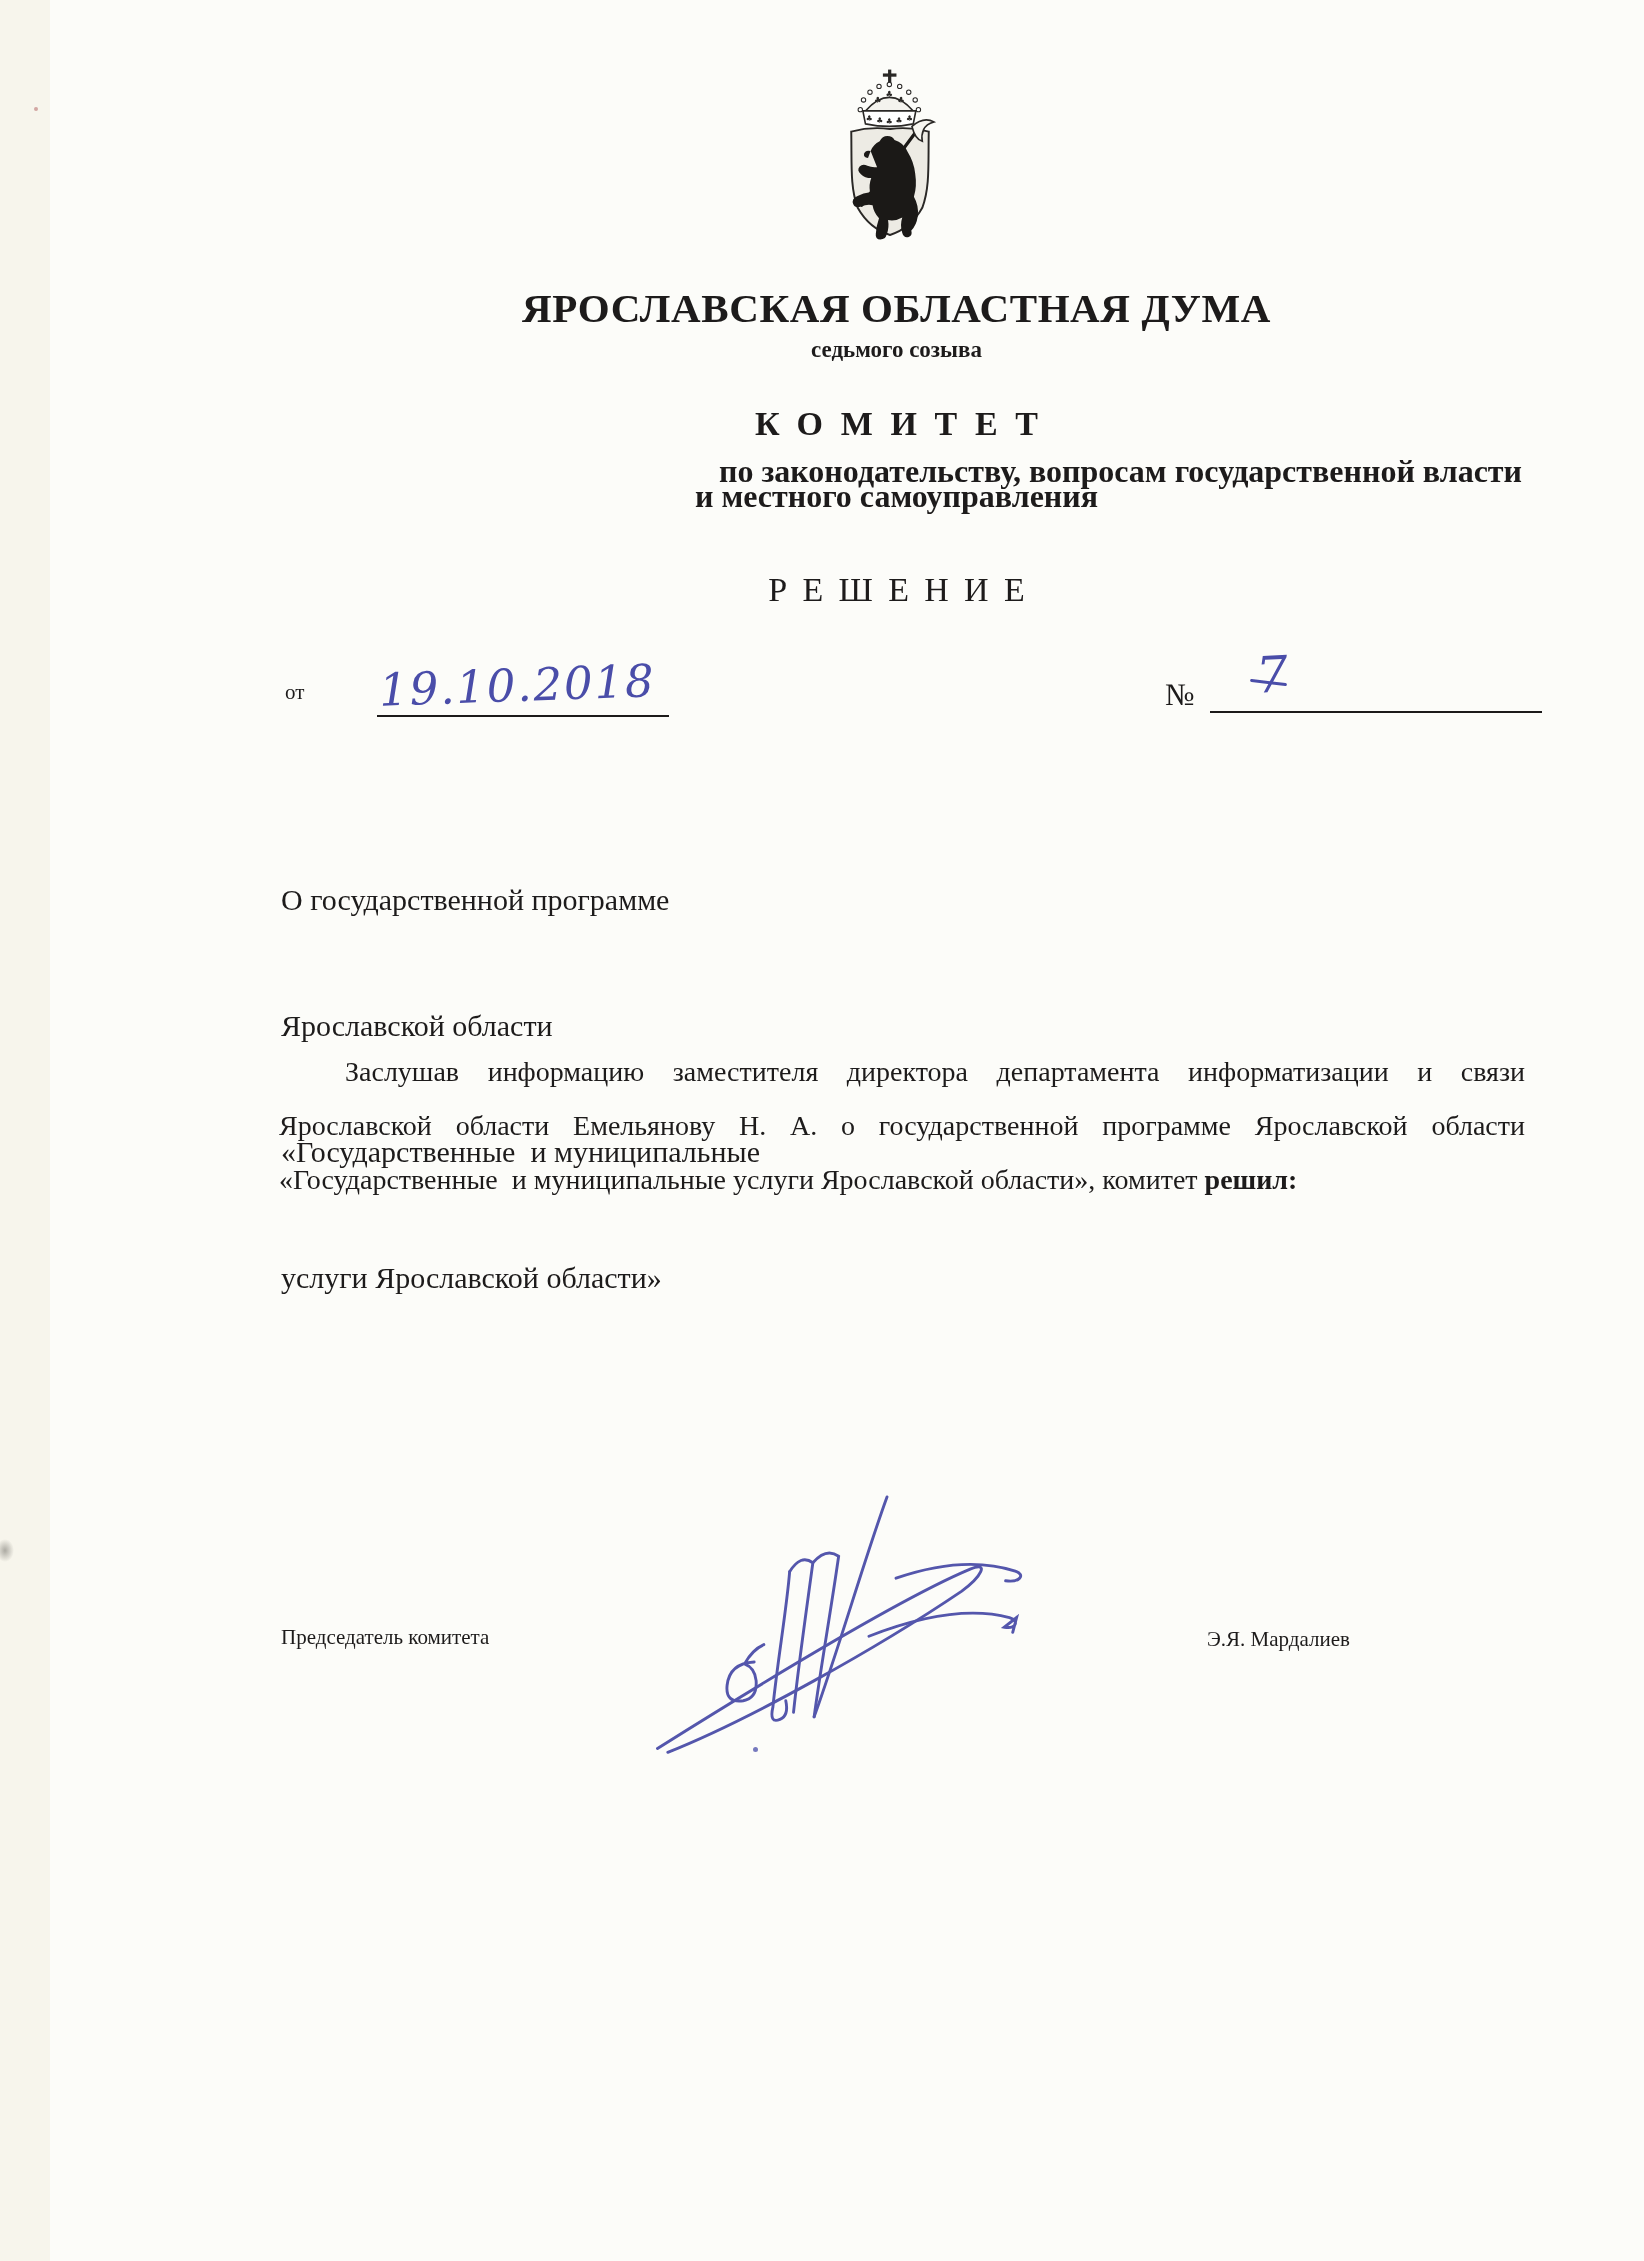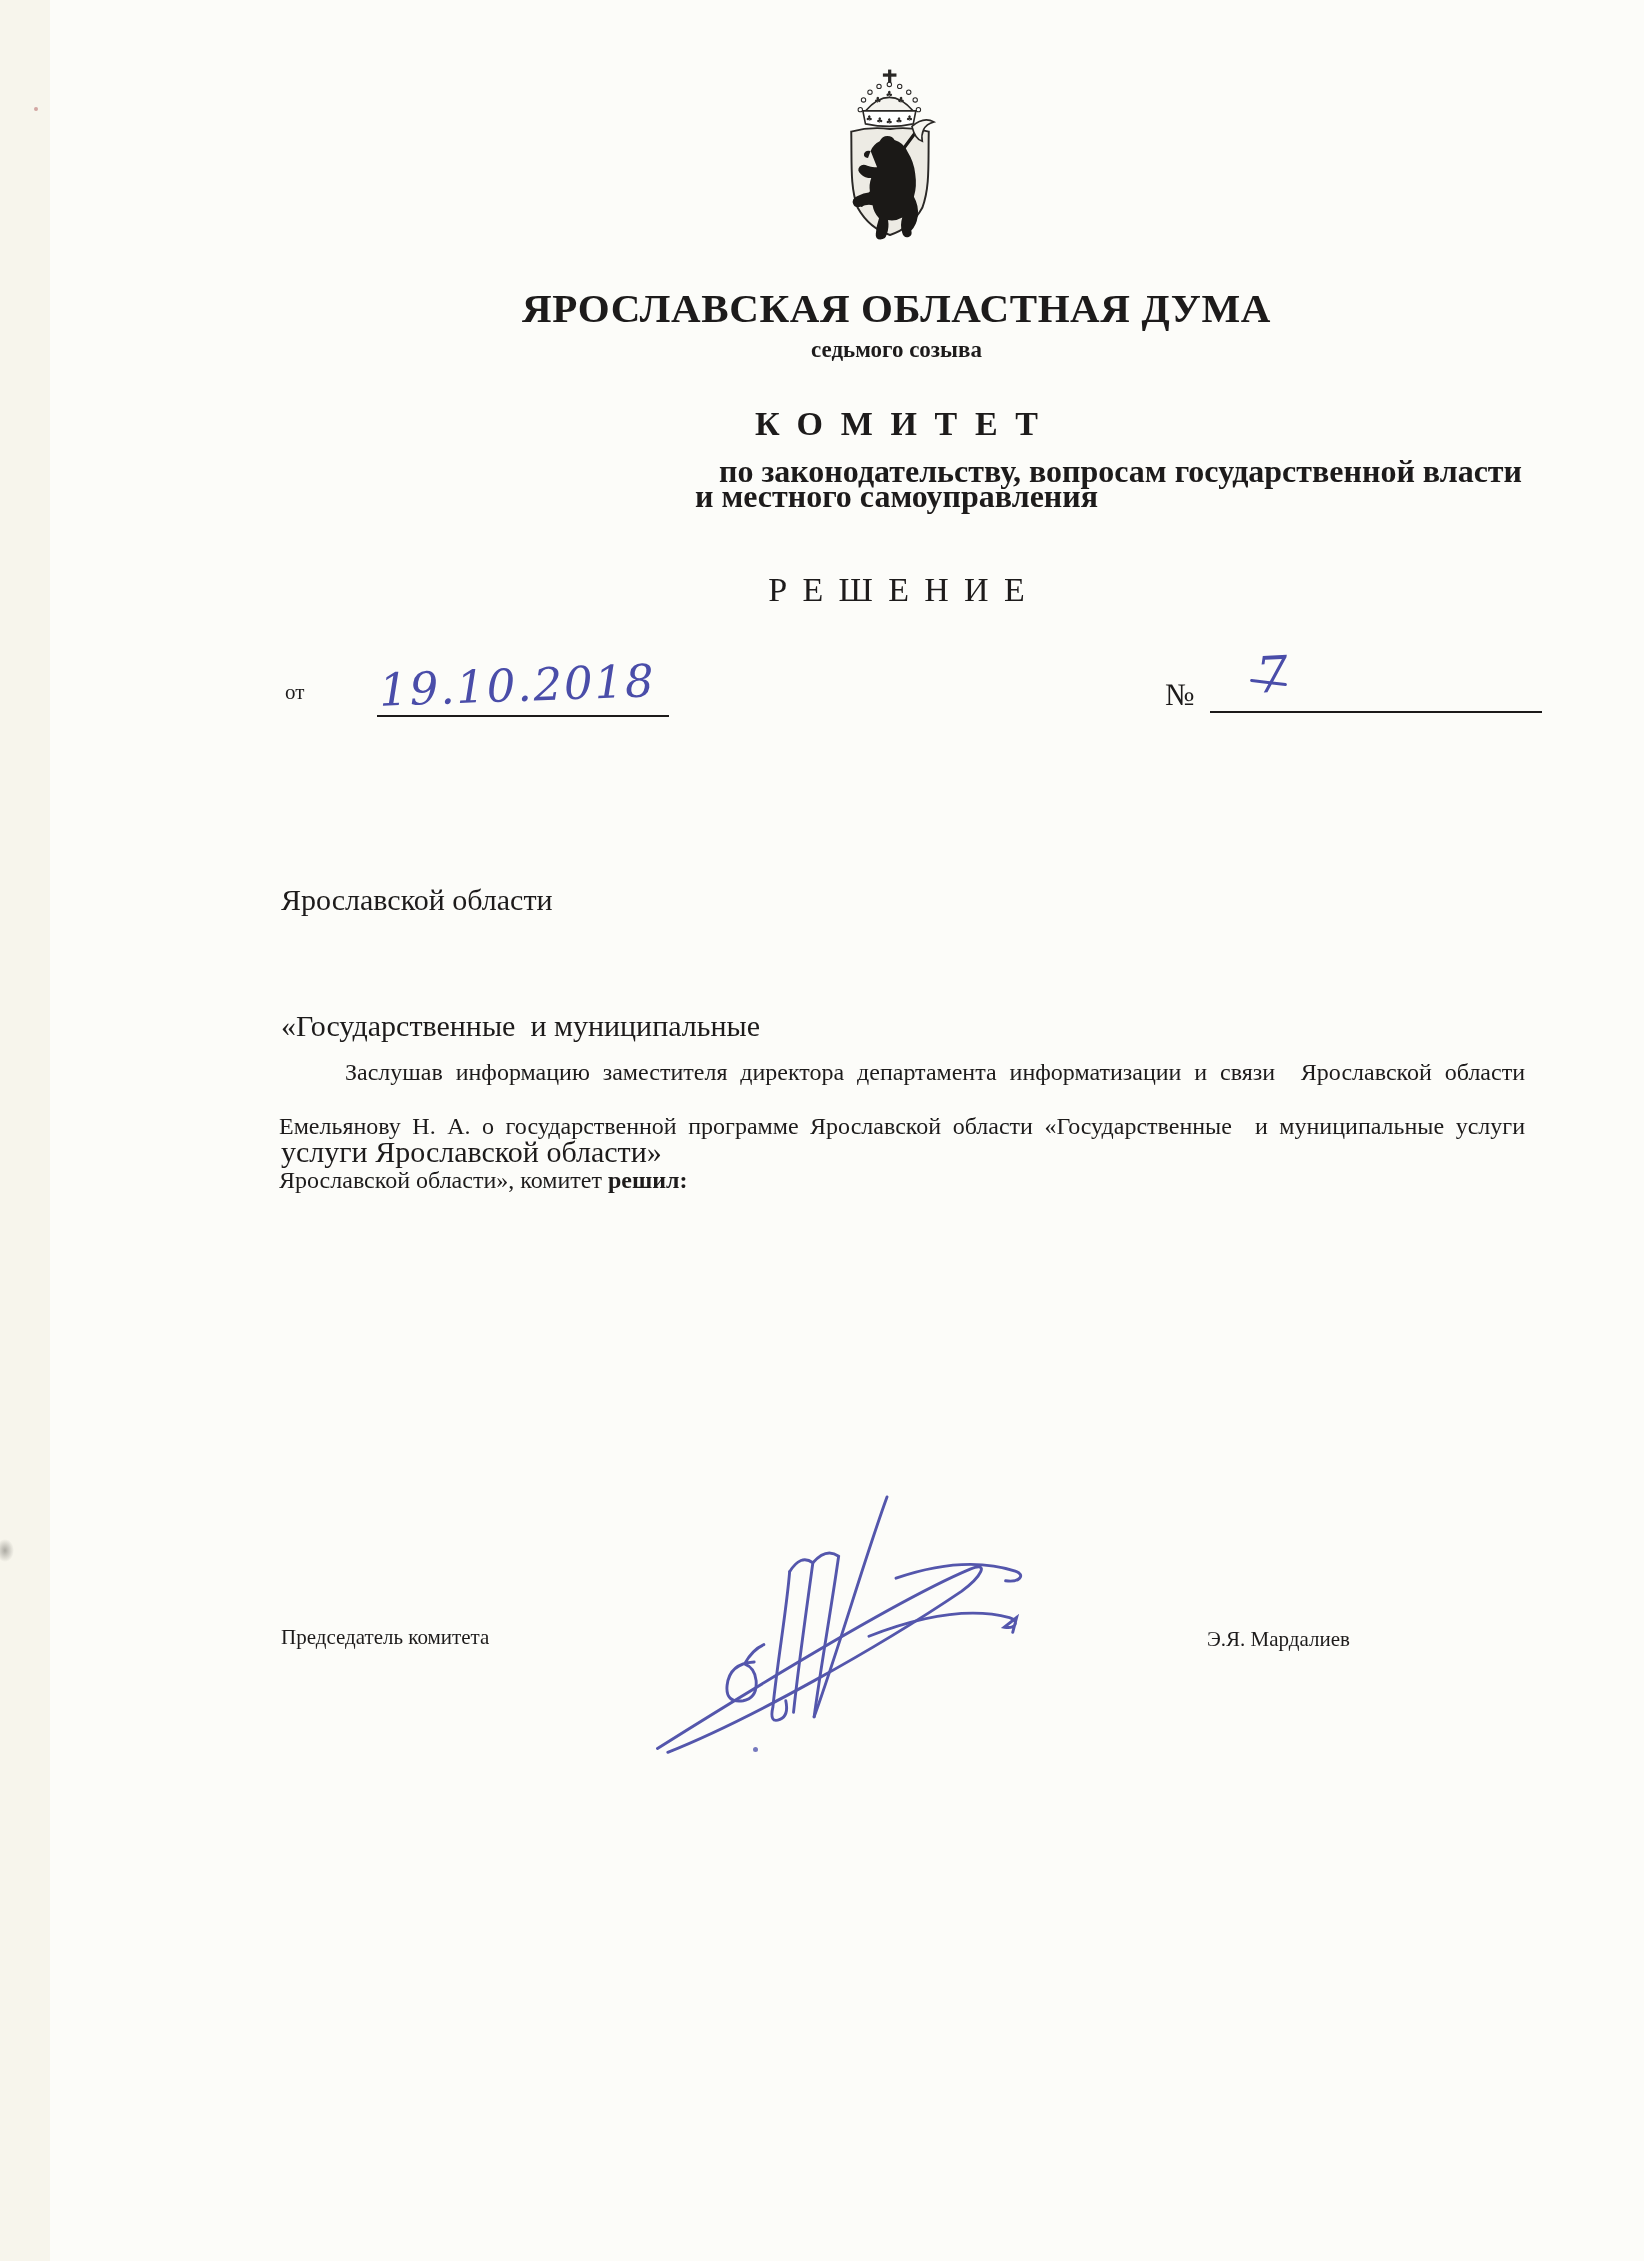--- a/index.html
+++ b/index.html
@@ -28,21 +28,21 @@
   }
   .date-value{left:379px;top:659px;font-size:45px;letter-spacing:1.9px;transform:rotate(-2deg);}
   .number-value{left:1256px;top:646px;font-size:50px;transform:rotate(-3deg);}
   .number-crossbar{position:absolute;left:1250px;top:681px;width:37px;height:3.2px;background:#4a4da9;transform:rotate(7deg);border-radius:1.9px;}
   .uline{position:absolute;border-bottom:2.6px solid #1c1a1a;}
   .date-underline{left:377px;top:715px;width:292px;}
   .number-underline{left:1210px;top:711px;width:332px;}
   .subject{position:absolute;left:281px;top:795px;font-size:30px;line-height:42px;white-space:pre-wrap;}
   .para{
     position:absolute;left:279px;width:1246px;
-    font-size:24px;line-height:54px;
+    font-size:28px;line-height:54px;
     text-align:justify;text-indent:66px;
     white-space:pre-wrap;
   }
   .para1{top:1045px;}
   .para2{top:1318px;}
   .bold{font-weight:bold;}
   .sig-label{left:281px;top:1625px;}
   .sig-name{left:1207px;top:1627px;}
   .sig-svg{position:absolute;left:593px;top:1493px;}
   .pen-dot{position:absolute;left:753px;top:1747px;width:5.2px;height:5.2px;border-radius:50%;background:#4a4da9;opacity:.75;}
@@ -124,20 +124,21 @@
   <div class="label" style="left:285px;top:680px;">от</div>
   <div class="hand date-value">19.10.2018</div>
   <div class="uline date-underline"></div>
 
   <div class="label" style="left:1165px;top:677px;font-size:31px;">№</div>
   <div class="hand number-value">7</div>
   <div class="number-crossbar"></div>
   <div class="uline number-underline"></div>
 
   <div class="subject">
+    <div>О государственной программе</div>
     <div>Ярославской области</div>
     <div>«Государственные  и муниципальные</div>
     <div>услуги Ярославской области»</div>
   </div>
 
   <div class="para para1"><span>Заслушав информацию заместителя директора департамента информатизации и связи  Ярославской области Емельянову Н. А. о государственной программе Ярославской области «Государственные  и муниципальные услуги Ярославской области», комитет </span><span class="bold">решил:</span></div>
 
   <div class="label sig-label">Председатель комитета</div>
 
   <svg class="sig-svg" width="490" height="271" viewBox="0 0 760 420" fill="none" stroke="#4649a6" stroke-width="4.5" stroke-linecap="round" opacity="0.92">

